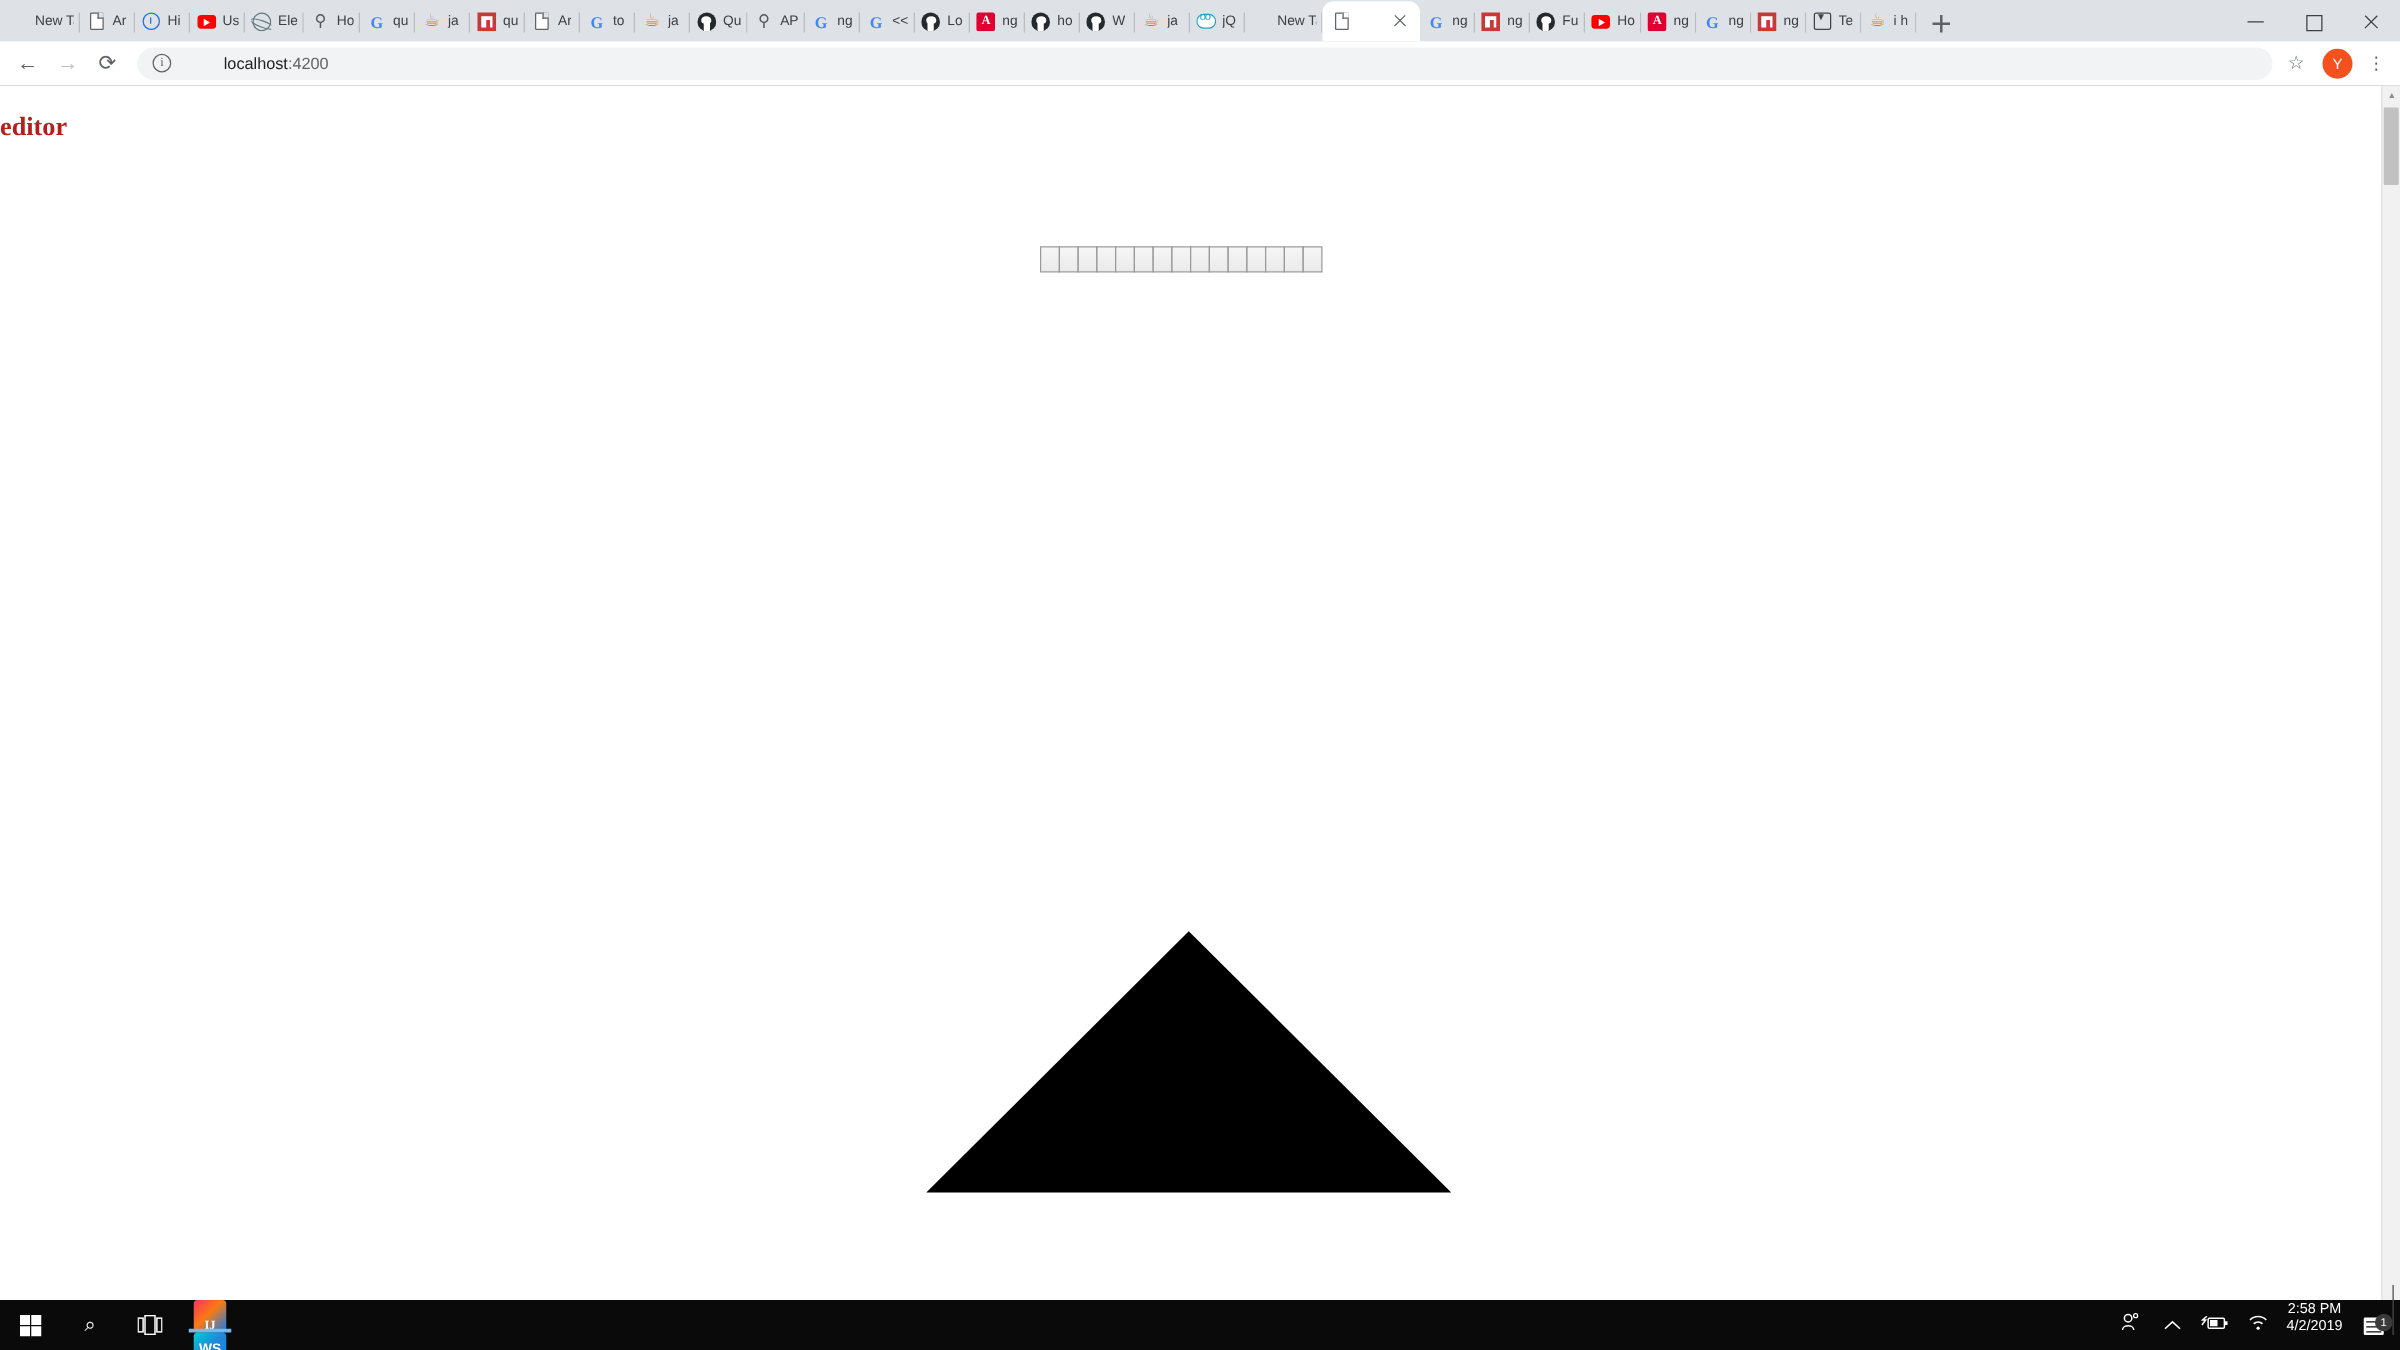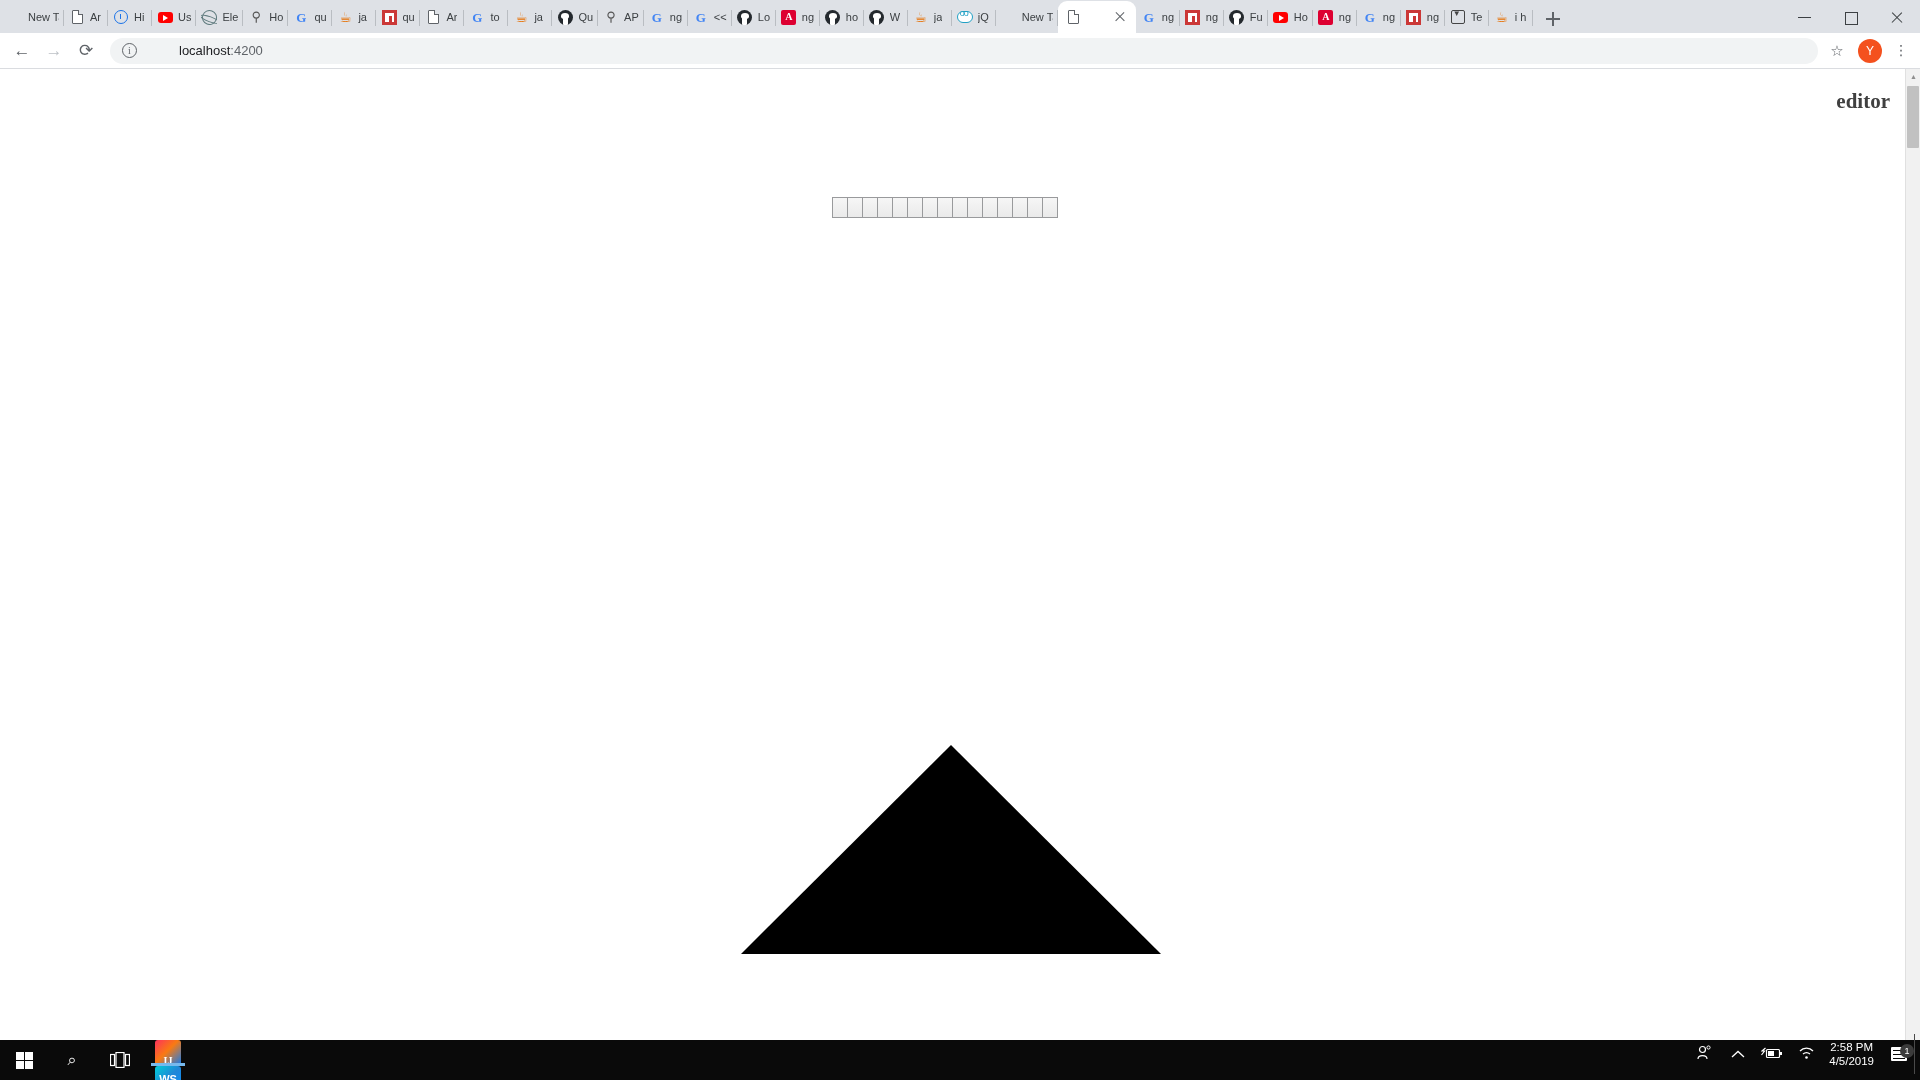--- a/index.html
+++ b/index.html
@@ -368,25 +368,25 @@
   #page-content {
     position: relative;
     width: 1905px;
     height: 989px;
     background: #fff;
   }
   #app-title {
     position: absolute;
     left: 0; right: 15px;
     top: 20px;
-    text-align: right;
+    text-align: left;
     font-family: "Liberation Serif", serif;
     font-weight: bold;
     font-size: 21px;
-    color: #404040;
+    color: #b91c1c;
   }
   #cell-grid {
     position: absolute;
     left: 832px;
     top: 128px;
     display: flex;
   }
   .grid-cell {
     width: 16px;
     height: 21px;
@@ -613,21 +613,21 @@
     width: 24px; height: 22px;
     background: linear-gradient(135deg,#e9f5fb,#b8d8e8);
     transform: skewY(-8deg);
     border-radius: 2px;
     box-shadow: 1px 1px 0 #7fa3b5;
   }
 
   #tray {
     margin-left: auto;
     display: flex;
-    align-items: center;
+    align-items: flex-end;
     height: 28px;
     color: #fff;
     flex: 0 0 auto;
   }
   .tray-icon {
     width: 34px;
     text-align: center;
     font-size: 13px;
     color: #fff;
   }
@@ -1055,21 +1055,21 @@
     </div>
     <div class="tray-icon">
       <svg width="17" height="14" viewBox="0 0 17 14">
         <path d="M2 5 A9 9 0 0 1 15 5" fill="none" stroke="#fff" stroke-width="1.3"></path>
         <path d="M5 8 A5.5 5.5 0 0 1 12 8" fill="none" stroke="#fff" stroke-width="1.3"></path>
         <circle cx="8.5" cy="11.5" r="1.3" fill="#fff"></circle>
       </svg>
     </div>
     <div id="tray-clock">
       <div>2:58 PM</div>
-      <div>4/5/2019</div>
+      <div>4/2/2019</div>
     </div>
     <div id="notif-btn">
       <div class="notif-glyph"></div>
       <div class="notif-badge">1</div>
     </div>
     <div id="show-desktop"></div>
   </div>
 </div>
 
 </body></html>

